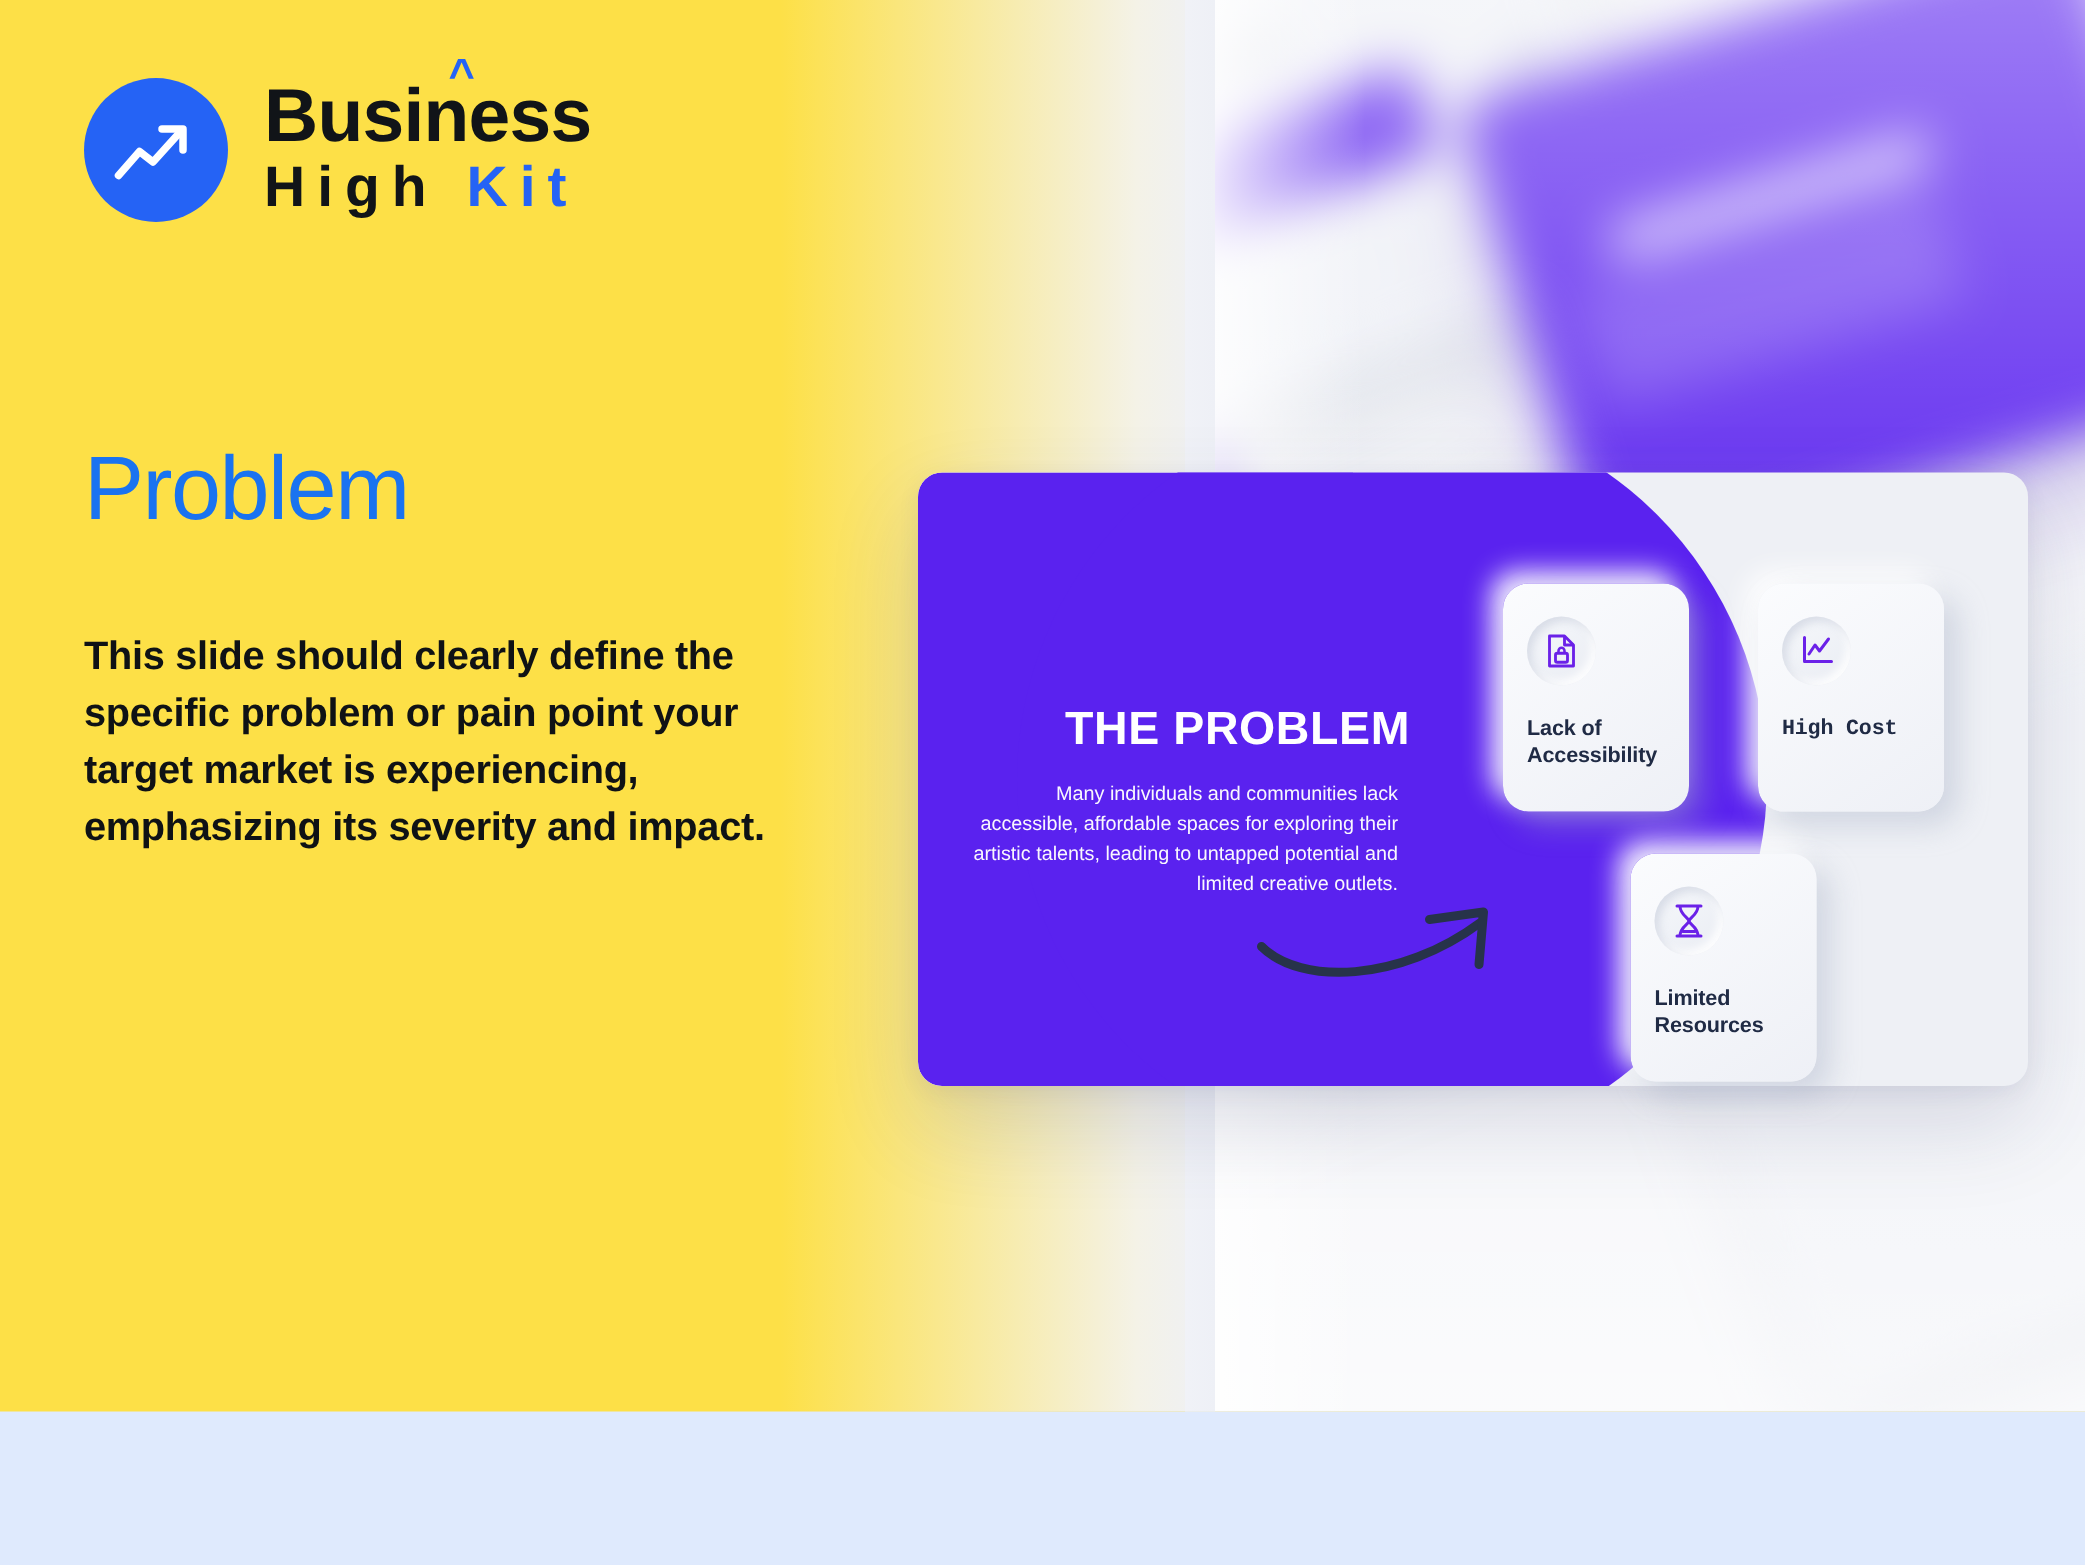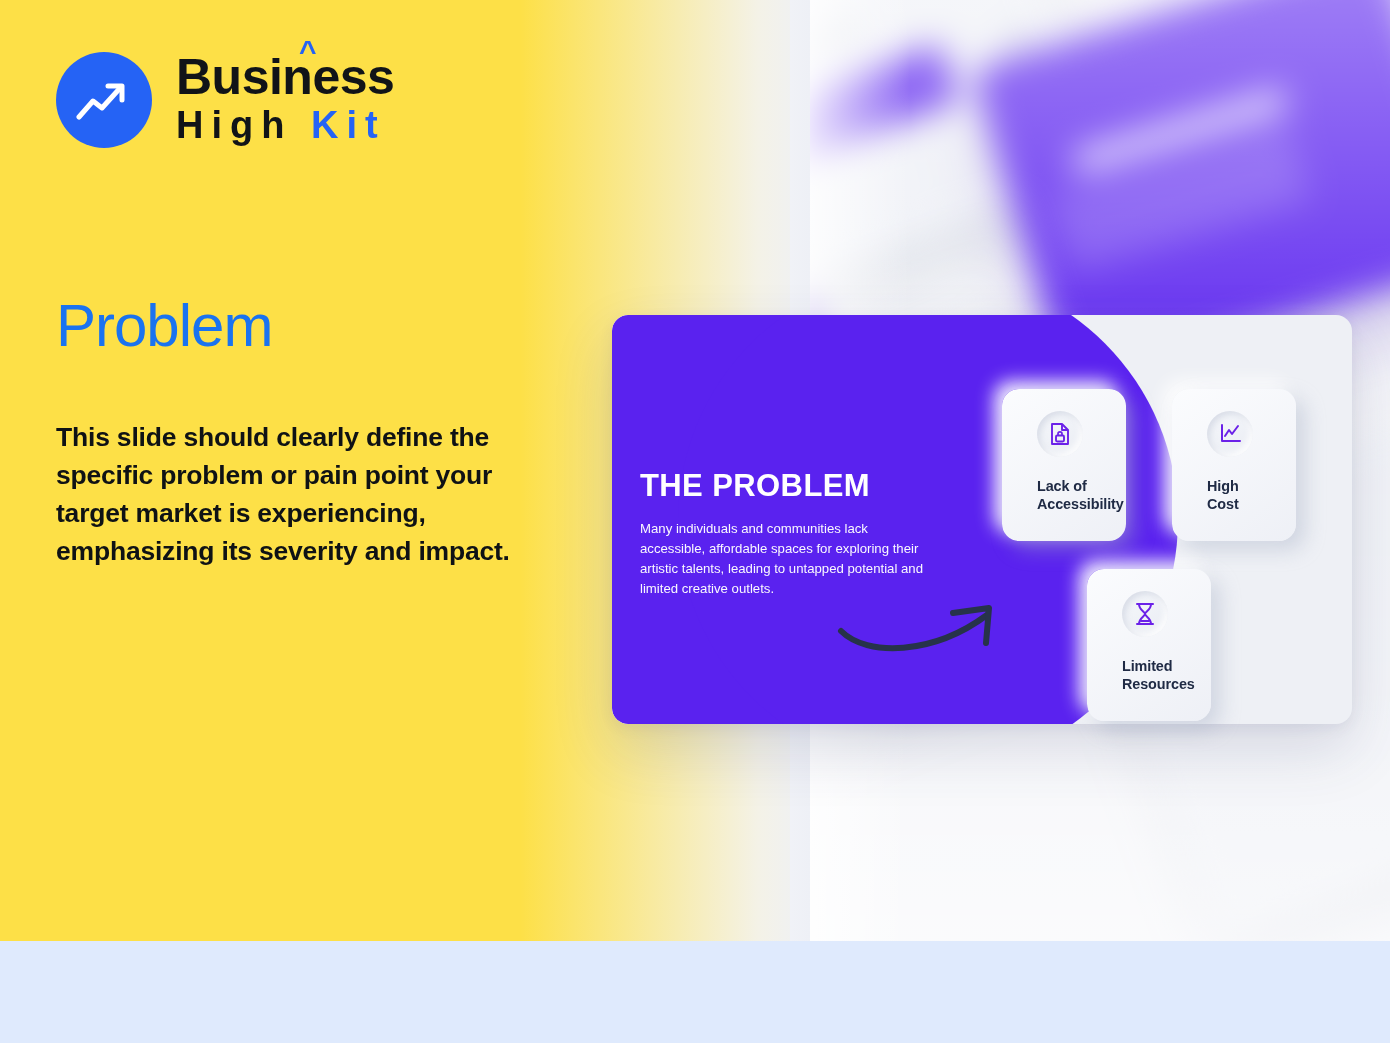--- a/index.html
+++ b/index.html
@@ -186,56 +186,56 @@
     background: #5a22ef;
     border-radius: 16px 0 0 16px;
   }
   .purple-circle {
     position: absolute; left: 66px; top: -45px;
     width: 500px; height: 500px; border-radius: 50%;
     background: #5a22ef;
   }
 
   .slide-head {
-    position: absolute; left: 28px; top: 155px; width: 300px; z-index: 3;
+    position: absolute; left: 28px; top: 155px; width: 300px; z-index: 3; text-align: right;
   }
   .slide-title {
     font-size: 31px; font-weight: bold; color: #ffffff;
     letter-spacing: .4px; line-height: 1;
   }
   .slide-desc {
     margin-top: 18px;
     font-size: 13.2px; color: #ffffff; line-height: 1.52;
     width: 292px; opacity: .97;
   }
 
   .arrow-svg { position: absolute; left: 225px; top: 280px; z-index: 4; }
 
   
   .feat {
     position: absolute; z-index: 3;
     background: linear-gradient(145deg, #fbfcfe 0%, #eef0f6 100%);
     border-radius: 17px;
     box-shadow: 9px 9px 20px rgba(163,172,196,.40), -8px -8px 18px rgba(255,255,255,.92);
-    padding: 22px 35px;
+    padding: 22px 16px;
     display: flex; flex-direction: column; justify-content: flex-start;
   }
   .feat-icon {
     width: 46px; height: 46px; border-radius: 50%;
     background: linear-gradient(145deg, #f6f8fb 0%, #e9ecf3 100%);
     box-shadow: inset 3px 3px 6px rgba(163,172,196,.34), inset -3px -3px 6px rgba(255,255,255,.95);
     display: flex; align-items: center; justify-content: center;
     margin-bottom: 20px;
   }
   .feat-label {
     font-size: 14.4px; font-weight: bold; color: #202b45;
     line-height: 1.28; letter-spacing: -.1px;
   }
   .feat-a { left: 1002px; top: 389px; width: 124px; height: 152px; }
-  .feat-b { left: 1172px; top: 389px; width: 124px; height: 152px; }
+  .feat-b { left: 1172px; top: 389px; width: 124px; height: 152px; font-family: Liberation Mono, monospace; }
   .feat-c { left: 1087px; top: 557px; width: 124px; height: 152px; margin-top: 12px; }
 
   
   .bottom-band {
     position: absolute; left: 0; top: 941px; width: 1390px; height: 102px;
     background: #dfeafd;
   }
 </style>
 </head>
 <body>

